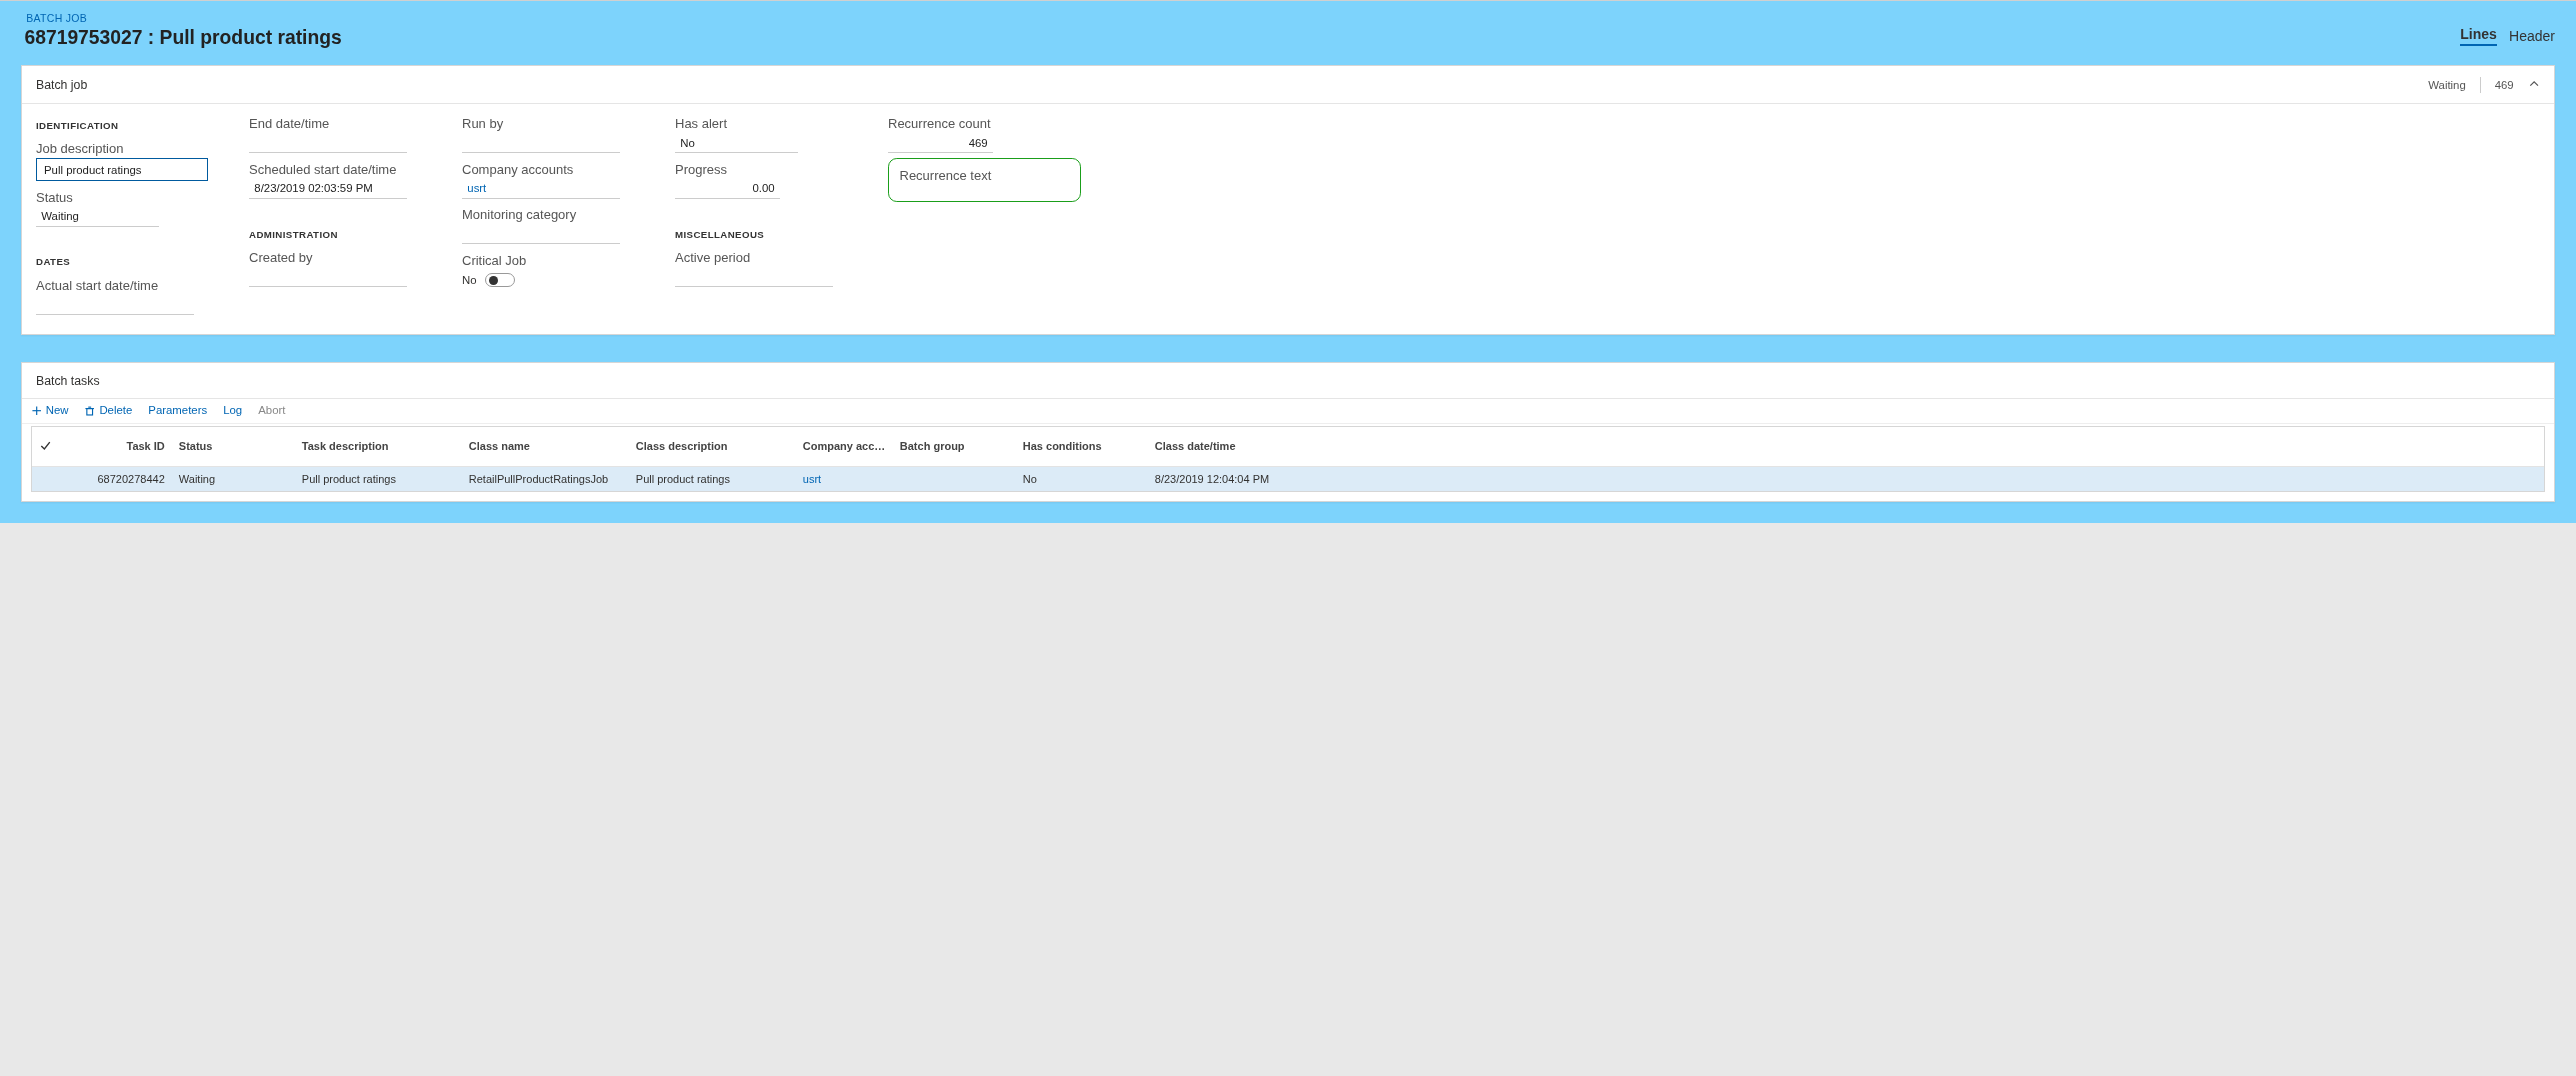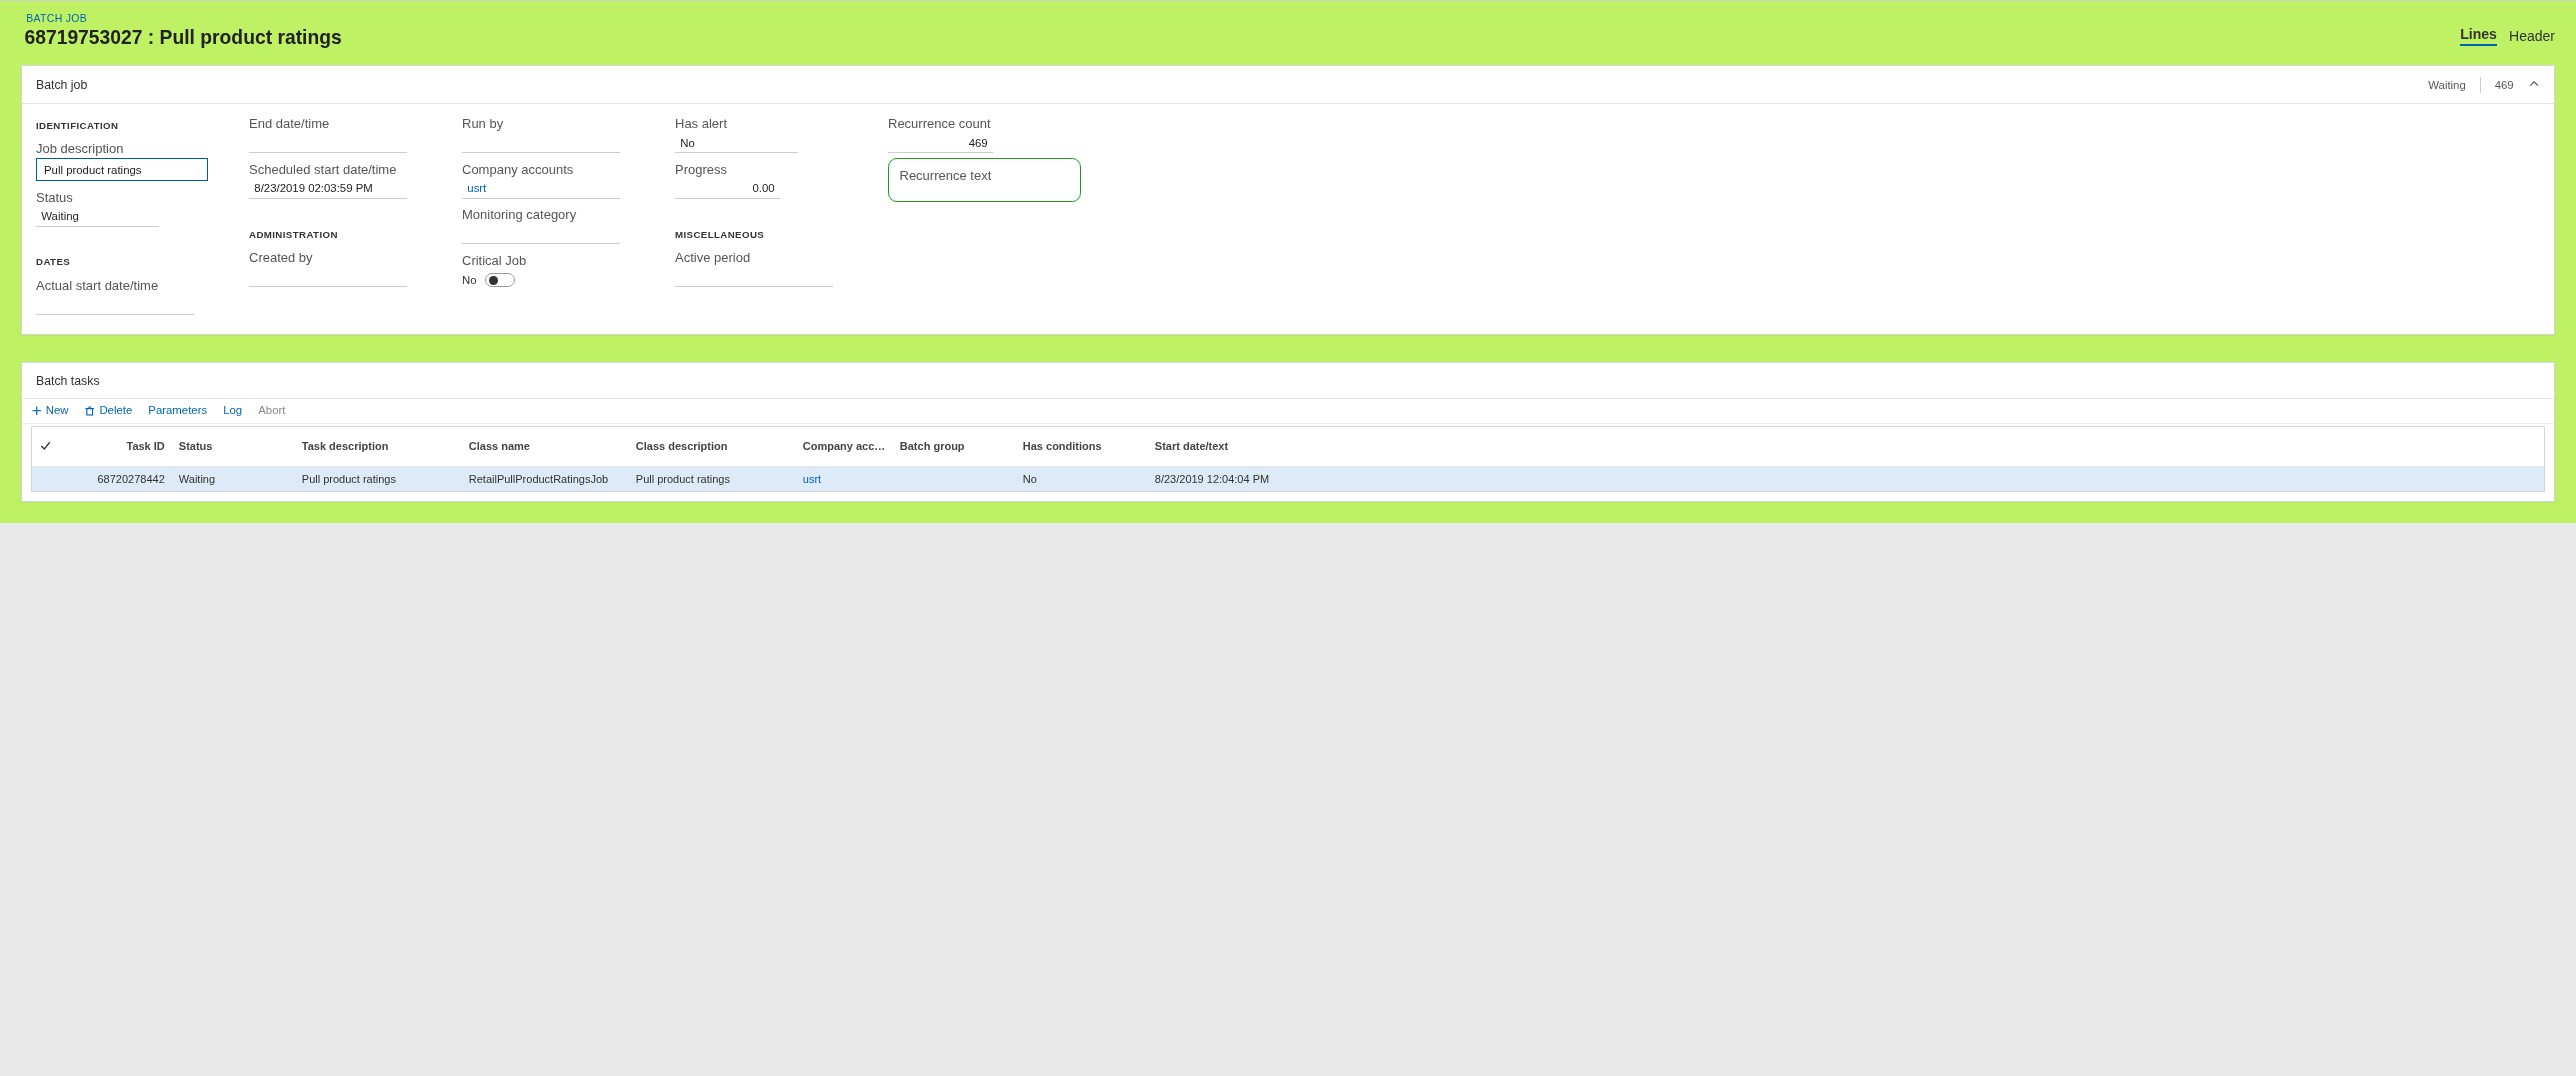--- a/index.html
+++ b/index.html
@@ -4,21 +4,21 @@
 <style>
   * { box-sizing: border-box; margin: 0; padding: 0; }
   body {
     font-family: "Segoe UI", -apple-system, sans-serif;
     font-size: 11.4px;
     color: #323130;
     background: #e8e8e8;
     padding: 0;
   }
   .page {
-    background: #bef264;
+    background: #7dd3fc;
     padding: 10.5px 21px 21px 21px;
     border-top: 0.9px solid #d0d0d0;
   }
   .header-row {
     display: flex;
     justify-content: space-between;
     align-items: flex-end;
     margin-bottom: 16px;
   }
   .header-left {}
@@ -344,21 +344,21 @@
         <div>
           <span>Company acc...</span>
           <span class="filter-icon">
             <svg viewBox="0 0 16 16">
                 <polygon points="2,3 14,3 9,9 9,14 7,13 7,9"></polygon>
               </svg>
           </span>
         </div>
         <div>Batch group</div>
         <div>Has conditions</div>
-        <div>Start date/text</div>
+        <div>Class date/time</div>
       </div>
 
       <div class="grid-row">
         <div></div>
         <div class="right">68720278442</div>
         <div>Waiting</div>
         <div>Pull product ratings</div>
         <div>RetailPullProductRatingsJob</div>
         <div>Pull product ratings</div>
         <div class="link-value">usrt</div>

